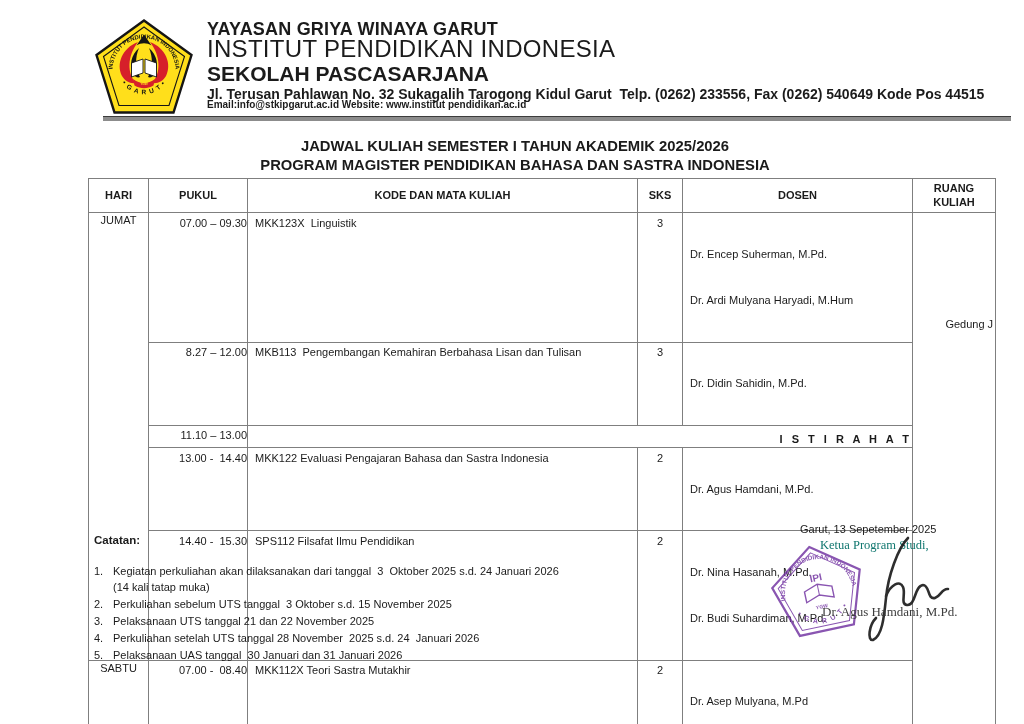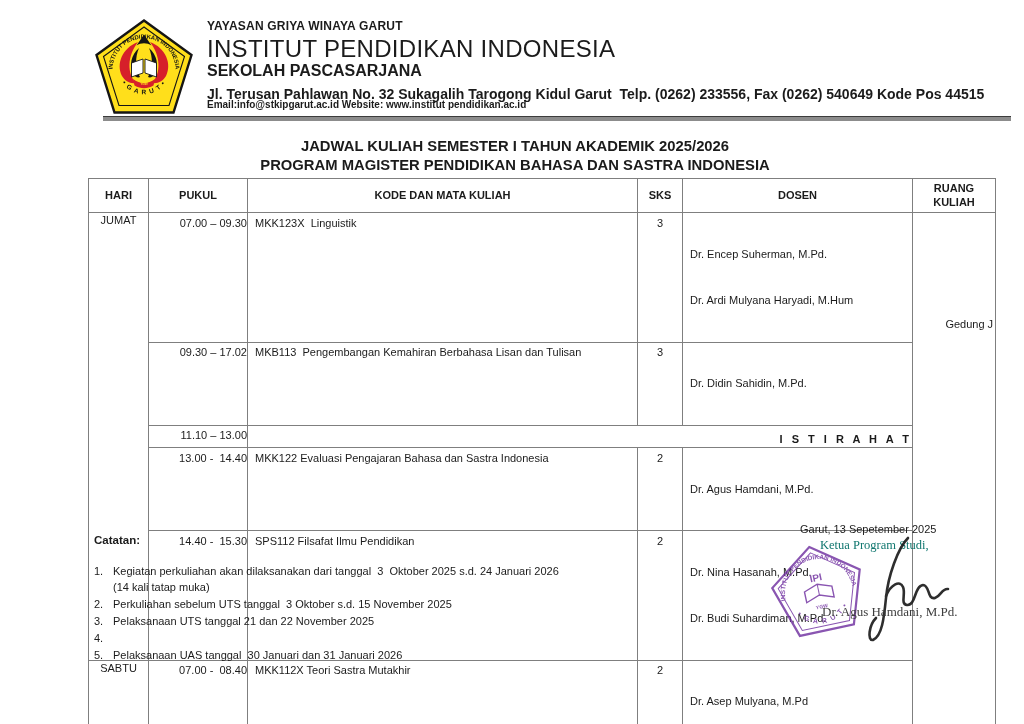--- a/index.html
+++ b/index.html
@@ -5,23 +5,23 @@
   * { margin:0; padding:0; box-sizing:border-box; }
   html,body { background:#ffffff; }
   body { font-family:"Liberation Sans", sans-serif; color:#1b1b1b; }
   #page {
     position:relative; width:1024px; height:724px; background:#ffffff;
     overflow:hidden;
   }
   
   #logo-svg { position:absolute; left:94px; top:18px; width:100px; height:100px; }
   .lh-line { position:absolute; left:207px; white-space:pre; }
-  #lh-foundation { top:19px;  font-size:12px; font-weight:bold; letter-spacing:.2px; }
+  #lh-foundation { top:19px;  font-size:18px; font-weight:bold; letter-spacing:.2px; }
   #lh-institution{ top:35px;  font-size:24px;   font-weight:normal; letter-spacing:.3px; }
-  #lh-school     { top:62px;  font-size:16px; font-weight:bold; }
+  #lh-school     { top:62px;  font-size:21px; font-weight:bold; }
   #lh-address    { top:86px;  font-size:14px;   font-weight:bold; }
   #lh-contact    { top:99px;  font-size:10px;   font-weight:bold; }
   #header-rule {
     position:absolute; left:103px; top:116px; width:908px; height:4.5px;
     background:#8c8c8c; border-top:1.5px solid #3c3c3c;
   }
   
   #title-block { position:absolute; left:0; top:137px; width:1030px; text-align:center; }
   #title-block .t-line { font-size:14.8px; font-weight:bold; line-height:19px; white-space:pre; }
   
@@ -141,21 +141,21 @@
         <td class="sks">3</td>
         <td class="dosen">
           <div>Dr. Encep Suherman, M.Pd.</div>
           <div>Dr. Ardi Mulyana Haryadi, M.Hum</div>
         </td>
         <td class="room" rowspan="11">
           <span>Gedung J</span>
         </td>
       </tr>
       <tr class="rh25">
-        <td class="time">09.30 – 17.02</td>
+        <td class="time">8.27 – 12.00</td>
         <td class="course">MKB113  Pengembangan Kemahiran Berbahasa Lisan dan Tulisan</td>
         <td class="sks">3</td>
         <td class="dosen">
           <div>Dr. Didin Sahidin, M.Pd.</div>
         </td>
       </tr>
       <tr class="rh18">
         <td class="time">11.10 – 13.00</td>
         <td class="istirahat" colspan="3">I S T I R A H A T</td>
       </tr>
@@ -202,20 +202,21 @@
     <div class="note-item">
       <span class="note-num">2.</span>
       <div class="note-text">Perkuliahan sebelum UTS tanggal  3 Oktober s.d. 15 November 2025</div>
     </div>
     <div class="note-item">
       <span class="note-num">3.</span>
       <div class="note-text">Pelaksanaan UTS tanggal 21 dan 22 November 2025</div>
     </div>
     <div class="note-item">
       <span class="note-num">4.</span>
+      <div class="note-text">Perkuliahan setelah UTS tanggal 28 November  2025 s.d. 24  Januari 2026</div>
     </div>
     <div class="note-item">
       <span class="note-num">5.</span>
       <div class="note-text">Pelaksanaan UAS tanggal  30 Januari dan 31 Januari 2026</div>
     </div>
   </div>
 
   <div id="date-line">Garut, 13 Sepetember 2025</div>
   <div id="sig-role">Ketua Program Studi,</div>
 

